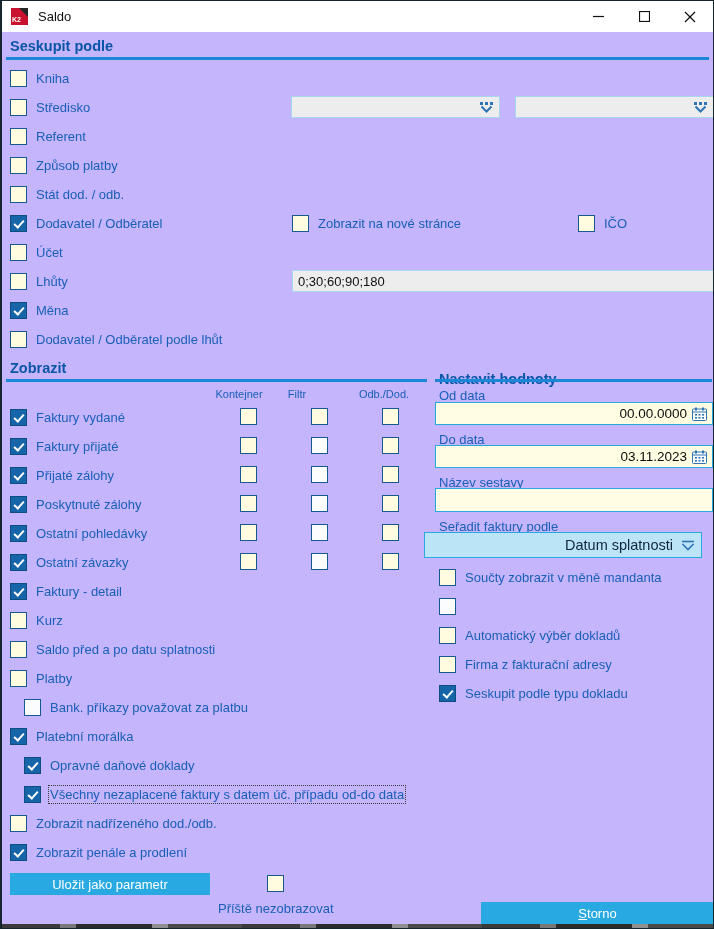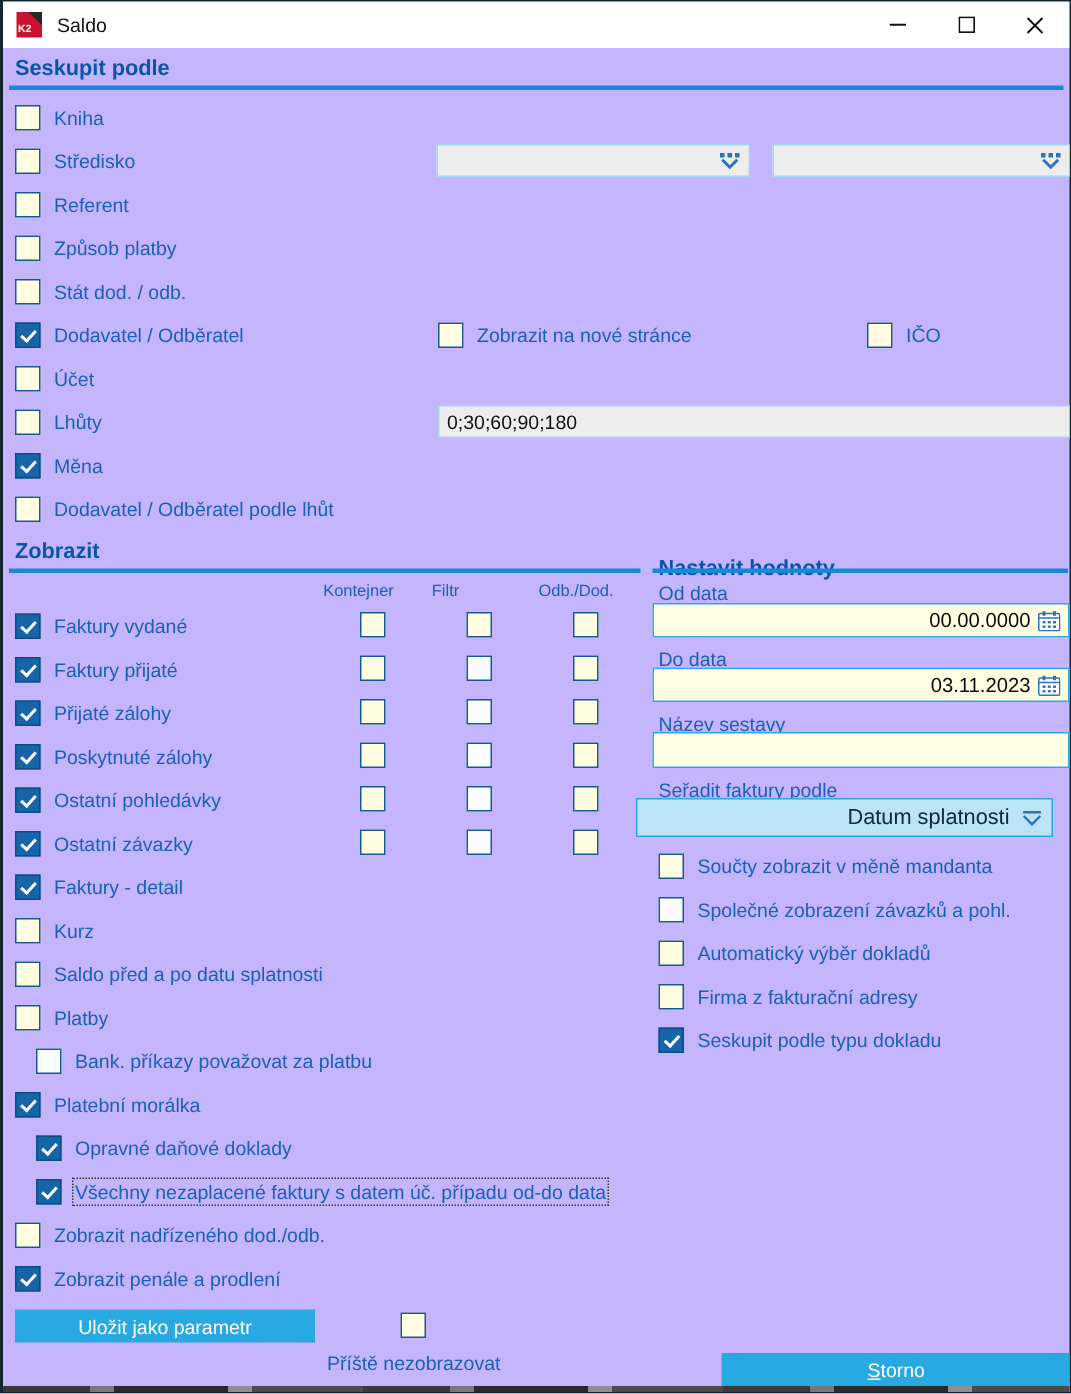--- a/index.html
+++ b/index.html
@@ -316,21 +316,20 @@
         </svg>
       </span>
   </div>
 
   <div class="row" style="top:567px; left:437px;">
     <span class="cb"></span>
     <span class="lbl">Součty zobrazit v měně mandanta</span>
   </div>
   <div class="row" style="top:596px; left:437px;">
     <span class="cb white"></span>
-    <span class="lbl">Společné zobrazení závazků a pohl.</span>
   </div>
   <div class="row" style="top:625px; left:437px;">
     <span class="cb"></span>
     <span class="lbl">Automatický výběr dokladů</span>
   </div>
   <div class="row" style="top:654px; left:437px;">
     <span class="cb"></span>
     <span class="lbl">Firma z fakturační adresy</span>
   </div>
   <div class="row" style="top:683px; left:437px;">

